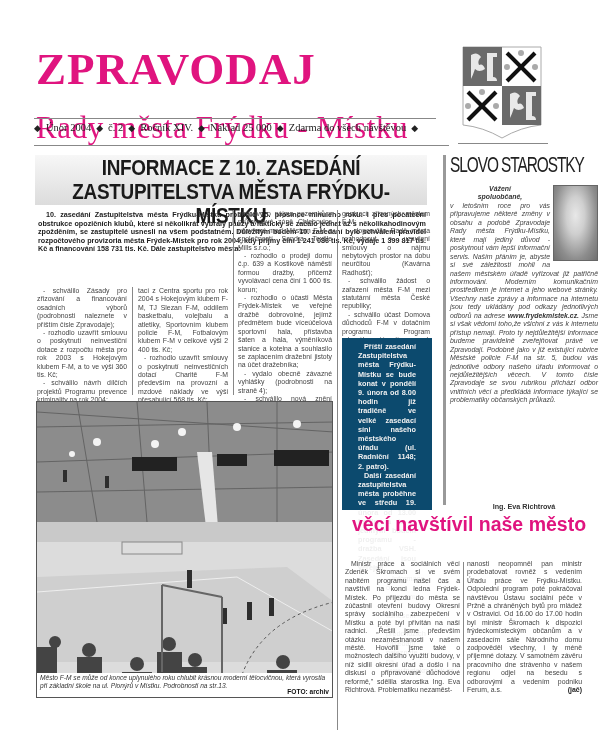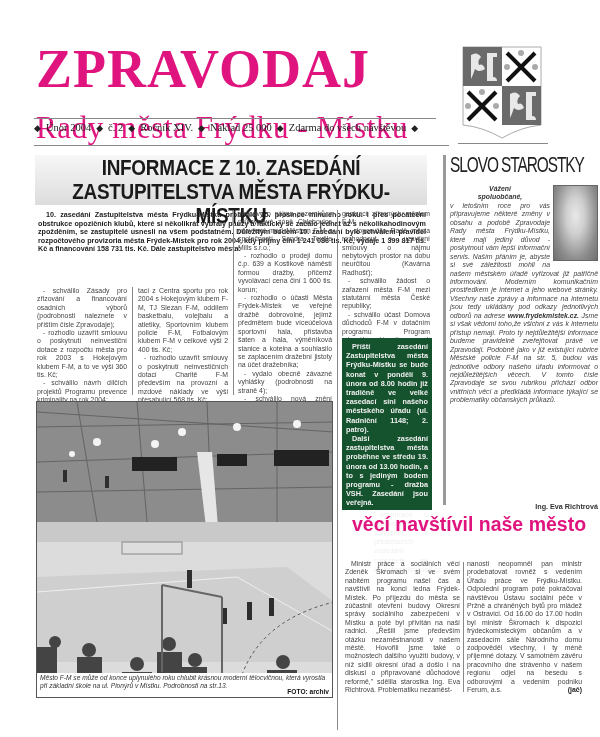--- a/index.html
+++ b/index.html
@@ -1,20 +1,20 @@
 <!DOCTYPE html>
 <html><head>
 <meta charset="utf-8">
 <style>
   * { margin:0; padding:0; box-sizing:border-box; }
   html, body { width:600px; height:737px; background:#ffffff; overflow:hidden; }
   body { position:relative; font-family:"Liberation Sans", sans-serif; color:#222; }
 
   .masthead-title { position:absolute; left:36px; top:40px; width:400px; height:58px;
-    font-family:"Liberation Serif", serif; font-weight:bold; color:#e0147f; font-size:54px;
+    font-family:"Liberation Serif", serif; font-weight:bold; color:#e0147f; font-size:45px;
     line-height:58px; letter-spacing:1px; white-space:nowrap; }
   .masthead-sub { position:absolute; left:36px; top:97px; width:405px;
     font-family:"Liberation Serif", serif; color:#e0147f; font-size:31px; line-height:30px;
     letter-spacing:0.6px; white-space:nowrap;margin-top:16px; }
   .rule-top { position:absolute; left:34px; top:118px; width:402px; height:1px; background:#888; }
   .issue-line { position:absolute; left:34px; top:122px; width:404px; font-family:"Liberation Serif", serif;
     font-size:10.5px; color:#222; white-space:nowrap; display:flex; gap:5px; align-items:center; }
   .issue-line .dia { font-size:9px; }
   .rule-bottom { position:absolute; left:34px; top:145px; width:415px; height:1px; background:#888; }
 
@@ -38,34 +38,34 @@
   .col3 { left:238px; top:210px; width:94px; }
   .col4 { left:342px; top:210px; width:88px; }
   .vsep { position:absolute; width:1px; background:#888; }
 
   .photo { position:absolute; left:36px; top:401px; width:297px; height:297px; border:1px solid #555;
     background:#9a9a9a; overflow:hidden; }
   .caption { position:absolute; left:37px; top:673px; width:295px; height:24px; background:#fff;
     font-size:6.6px; line-height:8px; font-style:italic; color:#333; padding:1px 3px; }
   .caption .credit { position:absolute; right:3px; bottom:1px; font-style:normal; font-weight:bold; color:#111; }
 
-  .notice { position:absolute; left:342px; top:338px; width:90px; height:172px; background:#14532d;
-    color:#f0f0f0; padding:4px 4px; font-size:7.3px; line-height:9.2px; font-weight:bold; text-align:justify; }
+  .notice { position:absolute; left:342px; top:338px; width:90px; height:172px; background:#0c4a6e;
+    color:#f0f0f0; padding:4px 16px; font-size:7.3px; line-height:9.2px; font-weight:bold; text-align:justify; }
   .notice p { text-indent:6px; }
   .notice p.plain { font-weight:normal; margin-top:2px;margin-left:28px; }
 
   .slovo-sep { position:absolute; left:443px; top:155px; width:3px; height:350px; background:#999; }
   .slovo-title { position:absolute; left:450px; top:152px; width:148px; font-family:"Liberation Sans Narrow","Liberation Sans",sans-serif;
     font-size:22px; line-height:26px; color:#222; letter-spacing:-1.5px; transform:scaleX(0.7); transform-origin:left top; white-space:nowrap; }
   .slovo-text { position:absolute; left:450px; top:185px; width:148px; font-size:6.9px; line-height:8.45px;
     font-style:italic; color:#444; text-align:justify; }
   .slovo-text .salutation { font-weight:bold; text-align:center; color:#333; }
   .portrait { float:right; width:45px; height:76px; margin:0 0 2px 3px; border:1px solid #666;
     background:radial-gradient(ellipse at 50% 40%, #e8e8e8 0%, #cfcfcf 30%, #8d8d8d 70%, #6f6f6f 100%); }
-  .slovo-sign { position:absolute; left:450px; top:502px; width:148px; text-align:right; font-size:7.2px; font-weight:bold; color:#333; }
+  .slovo-sign { position:absolute; left:450px; top:502px; width:148px; text-align:center; font-size:7.2px; font-weight:bold; color:#333; }
   .slovo-text a { color:#333; font-weight:bold; text-decoration:none; }
 
   .minister-head { position:absolute; left:344px; top:514px; width:250px; text-align:center; color:#e0147f;
     font-size:19.5px; line-height:21px; font-weight:bold; }
   .mcol { position:absolute; font-size:6.9px; line-height:8.4px; text-align:justify; color:#444; }
   .mcol p { text-indent:6px; }
   .mcol1 { left:345px; top:560px; width:115px; }
   .mcol2 { left:467px; top:560px; width:115px; }
   .sign-jac { font-weight:bold; float:right; color:#222; }
 </style>

